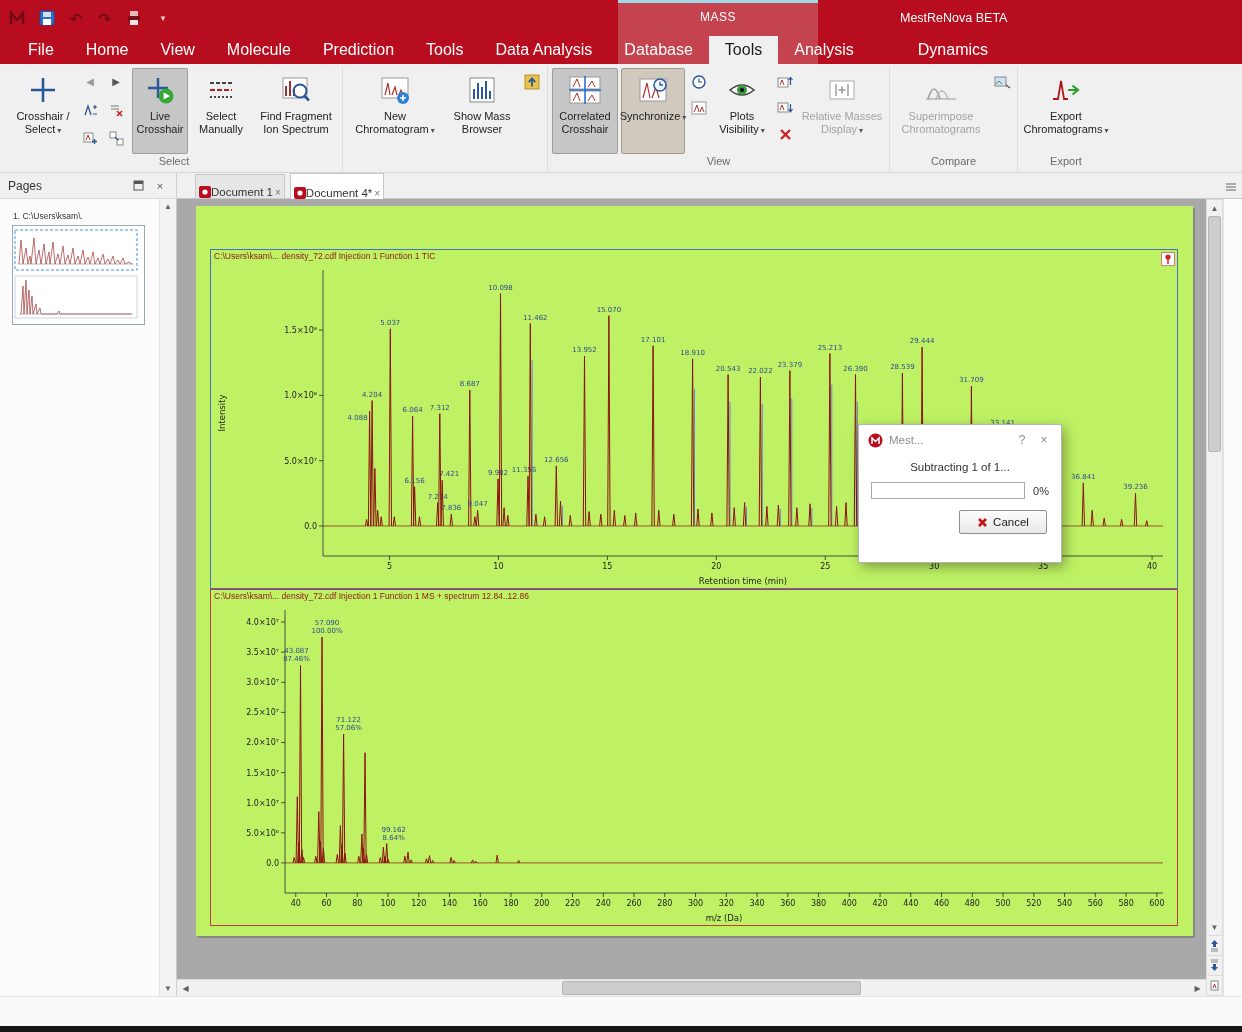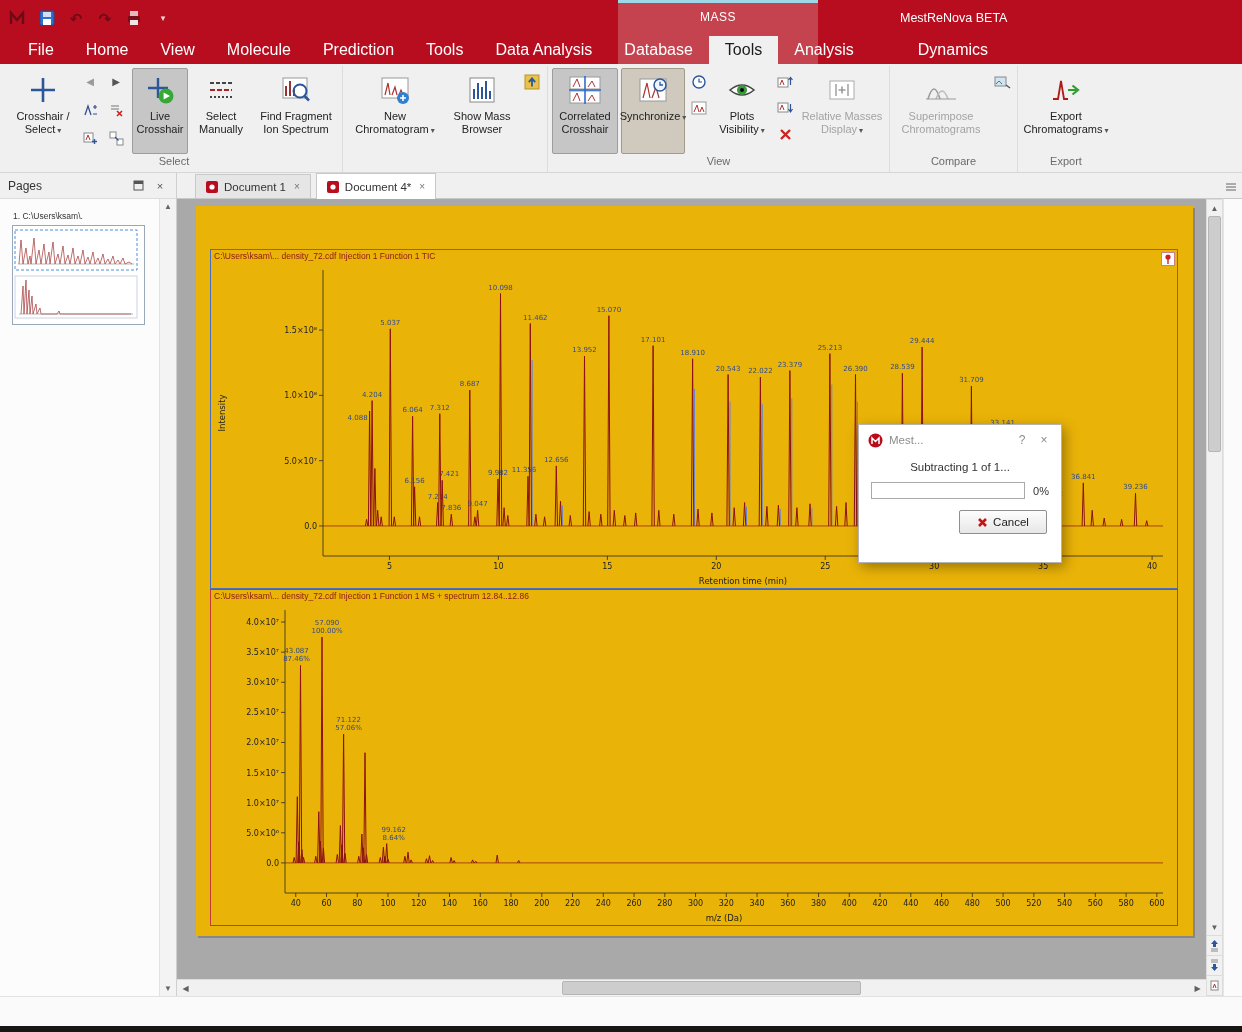--- a/index.html
+++ b/index.html
@@ -44,28 +44,28 @@
   .panel-title{flex:1}
   .panel-hbtn{width:16px;height:16px;display:flex;align-items:center;justify-content:center;color:#555;font-size:11px}
   .panel-body{flex:1;position:relative;background:#fcfcfc}
   .thumb-caption{position:absolute;left:13px;top:12px;font-size:8.5px;color:#333}
   .thumb-box{position:absolute;left:12px;top:26px;width:133px;height:100px;background:#fff;border:1px solid #9aa7b8}
   .panel-scroll{position:absolute;right:0;top:0;bottom:0;width:17px;background:#f3f3f3;border-left:1px solid #e2e2e2;display:flex;flex-direction:column;justify-content:space-between;align-items:center}
   .sarrow{width:15px;height:15px;display:flex;align-items:center;justify-content:center;color:#666;font-size:8px}
 
   .main{flex:1;position:relative;background:#a9a9a9}
   .doc-tabs{position:absolute;top:0;left:0;right:0;height:26px;background:#f0f0f0;border-bottom:1px solid #c9c9c9;display:flex;align-items:flex-end;padding-left:18px;gap:5px}
-  .doc-tab{height:24px;display:flex;align-items:center;gap:6px;padding:0 10px;background:#e6e6e6;border:1px solid #c9c9c9;border-bottom:none;font-size:11.5px;color:#333;white-space:nowrap}
+  .doc-tab{height:24px;display:flex;align-items:flex-end;padding:0 3px;background:#e6e6e6;border:1px solid #c9c9c9;border-bottom:none;font-size:11.5px;color:#333;white-space:nowrap}
   .doc-tab.active{background:#fff;height:26px;margin-bottom:-1px}
   .tab-x{font-size:10px;color:#777;margin-left:2px}
   .tab-overflow{position:absolute;right:2px;top:5px;width:18px;height:18px;display:flex;align-items:center;justify-content:center}
 
   .canvas{position:absolute;top:26px;left:0;right:36px;bottom:17px;background:#a9a9a9;overflow:hidden}
   .gutter{position:absolute;top:26px;right:0;width:19px;bottom:0;background:#fbfbfb;border-left:1px solid #e5e5e5}
-  .page-sheet{position:absolute;left:19px;top:7px;width:997px;height:730px;background:#eab308;box-shadow:2px 2px 0 #878787}
+  .page-sheet{position:absolute;left:19px;top:7px;width:997px;height:730px;background:#bef264;box-shadow:2px 2px 0 #878787}
   .chart-frame{position:absolute}
   .tic-frame{left:14px;top:43px;width:968px;height:340px;border:1px solid #4a6fbe}
   .ms-frame{left:14px;top:383px;width:968px;height:337px;border:1px solid #c23b3b}
   .chart-title{position:absolute;top:1px;left:3px;font-size:8.5px;color:#8d1717;z-index:2;white-space:nowrap}
   .chart-body{position:absolute;left:0;top:0;right:0;bottom:0}
   .pin-btn{position:absolute;top:2px;right:2px;width:14px;height:14px;background:#fff;border:1px solid #d08080;z-index:3;display:flex;align-items:center;justify-content:center}
   svg text.tick{font-size:8px;fill:#222;font-family:"DejaVu Sans",sans-serif}
   svg text.axlabel{font-size:8.5px;fill:#222;font-family:"DejaVu Sans",sans-serif}
   svg text.pklabel{font-size:7px;fill:#2e4a8f;font-family:"DejaVu Sans",sans-serif}
 

